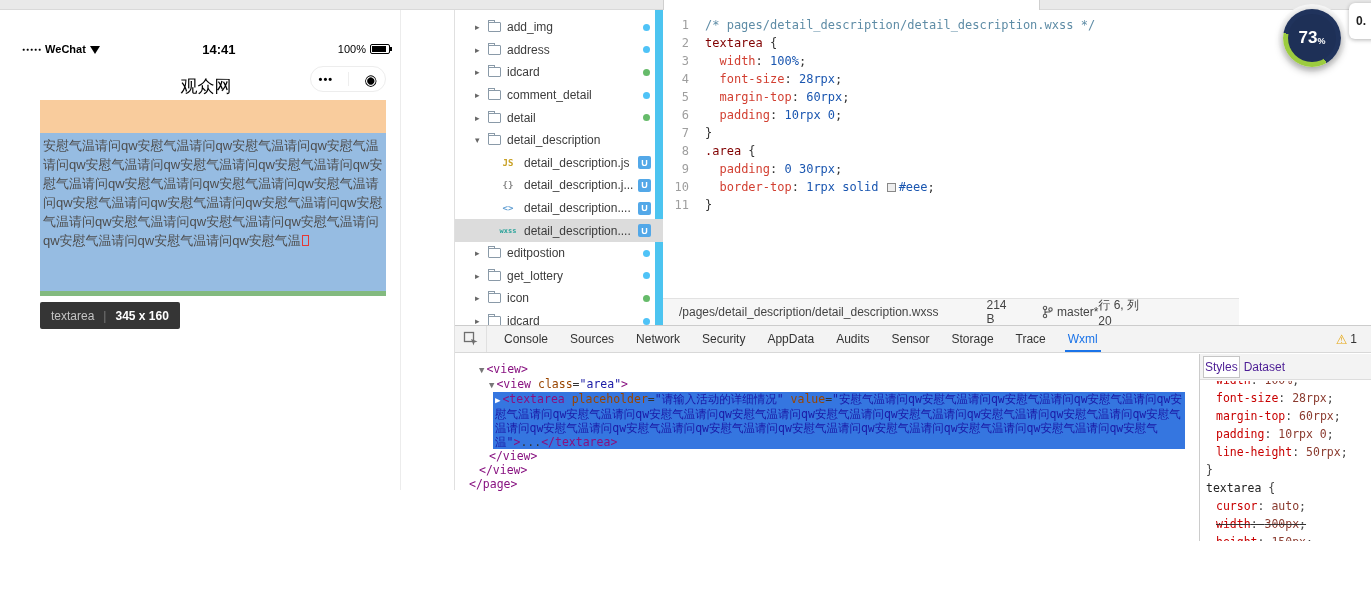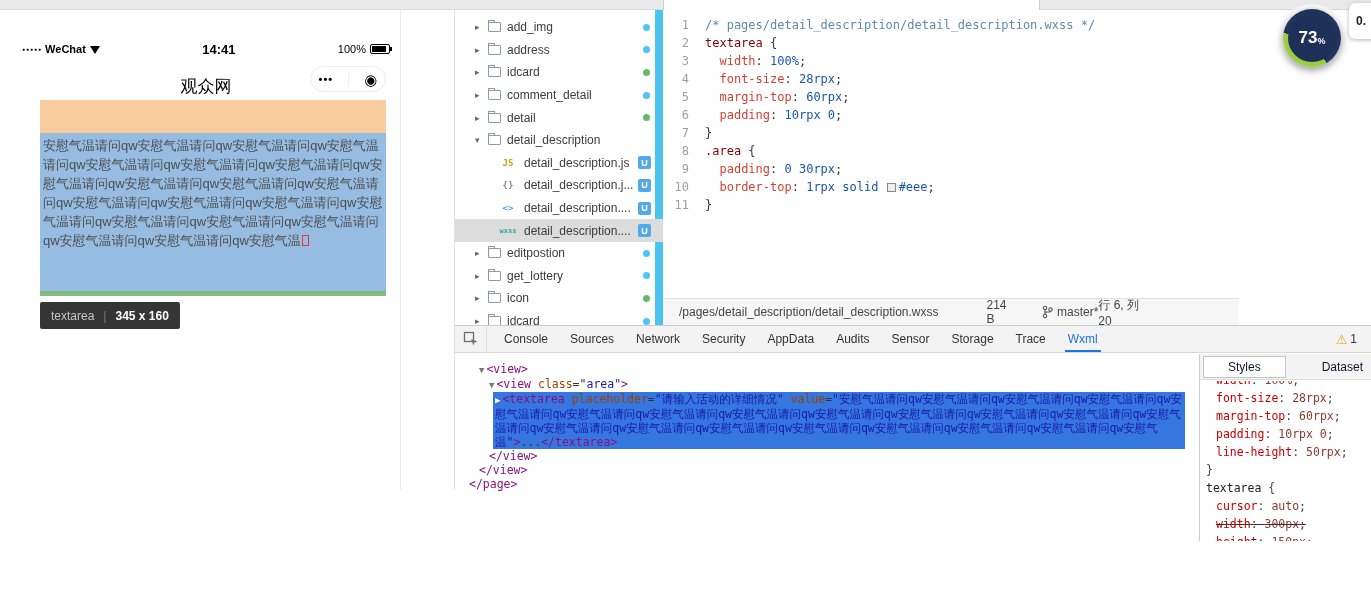--- a/index.html
+++ b/index.html
@@ -99,21 +99,21 @@
 .wl.hl{background:#3576e0;color:#fff;margin-right:14px}
 .wl.hl .t-tag{color:#f4b8f4}
 .wl.hl .t-attr{color:#ffd3a3}
 .wl.hl .t-str{color:#fff}
 .wl.hl .t-plain{color:#fff}
 .wl.hl .arr{color:#fff}
 
 
 #stylespanel{position:absolute;right:0;top:28px;width:172px;bottom:0;border-left:1px solid #ccc;background:#fff;overflow:hidden}
 .sp-tabs{height:26px;background:#f3f3f3;border-bottom:1px solid #ddd;display:flex;align-items:center;padding-left:3px}
-.sp-tab{padding:3px 24px;font-size:12px;color:#0f172a;margin-right:12px;cursor:pointer}
+.sp-tab{padding:3px 1px;font-size:12px;color:#4c1d95;margin-right:3px;cursor:pointer}
 .sp-tab.active{background:#fff;border:1px solid #c5c5c5}
 .sp-body{padding:1px 0 0 6px;font-family:"DejaVu Sans Mono",monospace;font-size:11.5px;line-height:18px}
 .sl{white-space:pre}
 .sl.ind{padding-left:10px}
 .sl.clip{height:8px;overflow:hidden}
 .sl.clip .in{display:block;margin-top:-10px}
 .sl.strike{text-decoration:line-through}
 #stylespanel .t-sname{color:#c80000}
 #stylespanel .t-sval{color:#8a3a2e}
 #stylespanel .t-ssel{color:#222}

